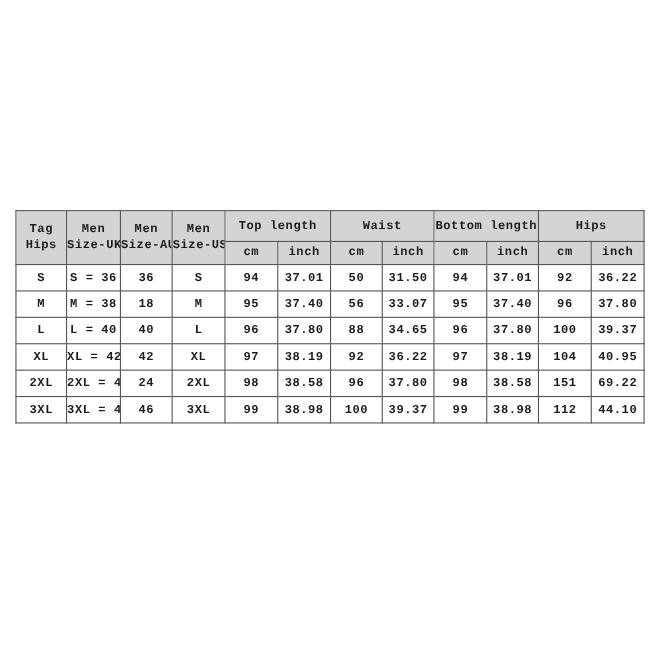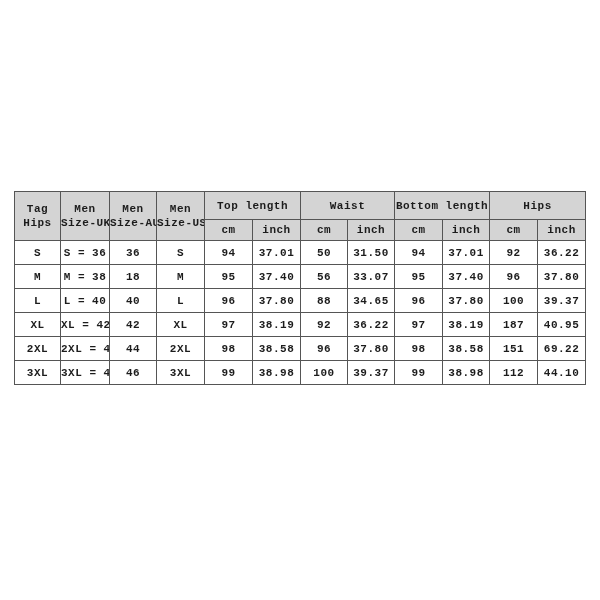--- a/index.html
+++ b/index.html
@@ -141,27 +141,27 @@
         <td>XL</td>
         <td>XL = 42</td>
         <td>42</td>
         <td>XL</td>
         <td class="num">97</td>
         <td class="num">38.19</td>
         <td class="num">92</td>
         <td class="num">36.22</td>
         <td class="num">97</td>
         <td class="num">38.19</td>
-        <td class="num">187</td>
+        <td class="num">104</td>
         <td class="num">40.95</td>
       </tr>
       <tr>
         <td>2XL</td>
         <td>2XL = 44</td>
-        <td>44</td>
+        <td>24</td>
         <td>2XL</td>
         <td class="num">98</td>
         <td class="num">38.58</td>
         <td class="num">96</td>
         <td class="num">37.80</td>
         <td class="num">98</td>
         <td class="num">38.58</td>
         <td class="num">151</td>
         <td class="num">69.22</td>
       </tr>

